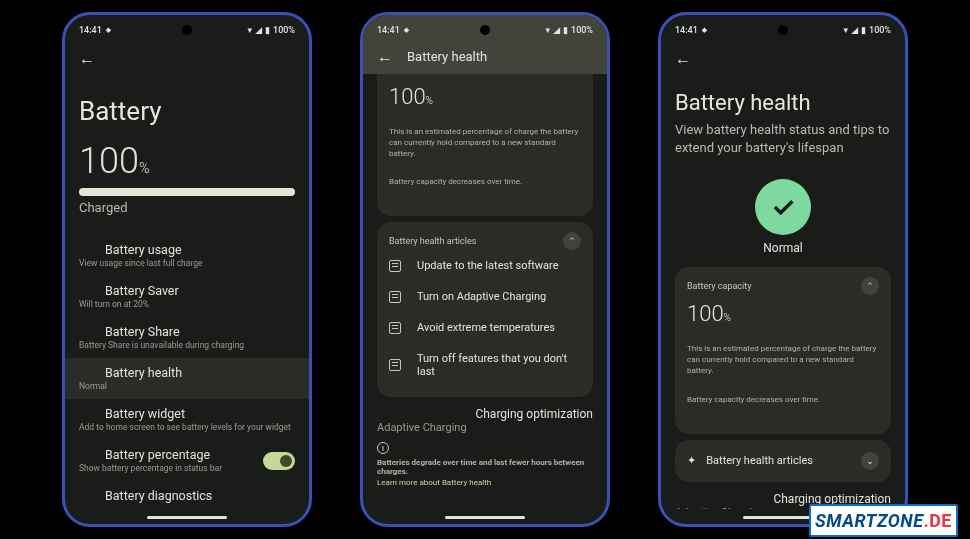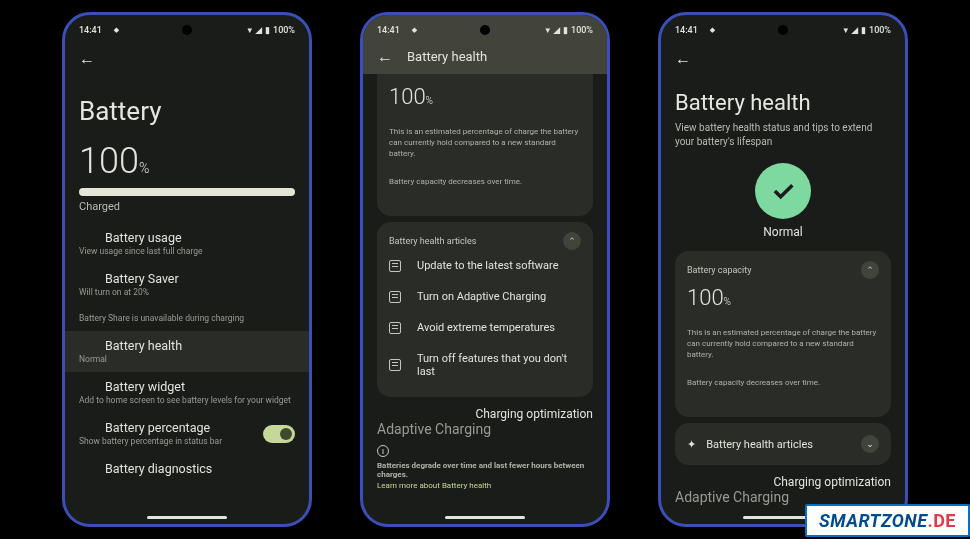--- a/index.html
+++ b/index.html
@@ -40,36 +40,36 @@
   }
   .statusbar {
     display: flex;
     justify-content: space-between;
     align-items: center;
     padding: 6px 14px 0;
     font-size: 9px;
     font-weight: 500;
     height: 24px;
   }
-  .statusbar .left { display: flex; gap: 12px; align-items: center; }
+  .statusbar .left { display: flex; gap: 4px; align-items: center; }
   .statusbar .right { display: flex; gap: 3px; align-items: center; }
   .diamond { font-size: 7px; }
   .screen { padding: 0 14px; height: 470px; overflow: hidden; }
   .back-row { display: flex; align-items: center; gap: 14px; padding: 10px 0 6px; }
   .back-arrow { font-size: 16px; }
   .h1 { font-size: 26px; font-weight: 400; margin: 22px 0 14px; color: #e5e6e0; }
   .big-pct { font-size: 36px; font-weight: 300; }
   .big-pct .unit { font-size: 14px; }
   .progress {
     height: 8px;
     background: #e4e4d9;
     border-radius: 4px;
     margin: 6px 0 4px;
   }
-  .sublabel { font-size: 11px; color: #b8bab3; margin-bottom: 10px; }
+  .sublabel { font-size: 13px; color: #b8bab3; margin-bottom: 20px; }
   .row { padding: 7px 0; }
   .row .title { font-size: 12.5px; color: #e2e3dd; margin-left: 26px; }
   .row .desc { font-size: 8.5px; color: #989a93; margin-top: 1px; line-height: 1.3; }
   .row.highlight { background: #2a2d27; margin: 0 -14px; padding: 7px 14px; }
   .toggle-row { display: flex; justify-content: space-between; align-items: center; }
   .toggle {
     width: 32px;
     height: 18px;
     background: #c6d79a;
     border-radius: 10px;
@@ -147,37 +147,37 @@
     flex-shrink: 0;
     position: relative;
   }
   .article-icon::after {
     content: '';
     position: absolute;
     top: 2px; left: 2px; right: 2px; bottom: 2px;
     background: repeating-linear-gradient(to bottom, #c4c6be 0, #c4c6be 1px, transparent 1px, transparent 3px);
   }
   .section-title { font-size: 12px; margin-top: 10px; text-align: right; }
-  .section-sub { font-size: 14px; color: #989a93; }
+  .section-sub { font-size: 11px; color: #989a93; }
   .info-icon {
     width: 12px;
     height: 12px;
     border: 1px solid #c4c6be;
     border-radius: 50%;
     font-size: 8px;
     display: flex;
     align-items: center;
     justify-content: center;
     margin: 8px 0 4px;
   }
   .foot-txt { font-size: 8px; color: #b0b2aa; font-weight: bold; }
   .link { font-size: 8px; color: #c6d79a; margin-top: 2px; }
 
   
-  .subtitle { font-size: 10px; color: #b8bab3; line-height: 1.4; margin-bottom: 14px; }
+  .subtitle { font-size: 13px; color: #b8bab3; line-height: 1.4; margin-bottom: 22px; }
   .check-circle {
     width: 56px;
     height: 56px;
     background: #7ed9a0;
     border-radius: 50%;
     margin: 8px auto 6px;
     display: flex;
     align-items: center;
     justify-content: center;
   }
@@ -191,28 +191,28 @@
     align-items: center;
     gap: 10px;
     justify-content: space-between;
     margin: 6px 0;
   }
   .articles-bar .label { font-size: 11px; flex: 1; }
   .sparkle { font-size: 11px; }
 
   .watermark {
     position: absolute;
-    right: 0;
+    right: 12px;
     bottom: 2px;
     background: #fff;
     color: #004b8e;
     font-weight: 700;
     font-style: italic;
     font-size: 18px;
-    padding: 4px 12px;
+    padding: 4px 4px;
     border: 2px solid #0a6fc2;
     border-radius: 2px;
     letter-spacing: 0.5px;
   }
   .watermark .de { color: #e63946; font-style: normal; }
 </style>
 </head>
 <body>
 
 <div class="phones">
@@ -244,20 +244,21 @@
 
       <div class="row">
         <div class="title">Battery usage</div>
         <div class="desc">View usage since last full charge</div>
       </div>
       <div class="row">
         <div class="title">Battery Saver</div>
         <div class="desc">Will turn on at 20%</div>
       </div>
       <div class="row">
+        <div class="title">Battery Share</div>
         <div class="desc">Battery Share is unavailable during charging</div>
       </div>
       <div class="row highlight">
         <div class="title">Battery health</div>
         <div class="desc">Normal</div>
       </div>
       <div class="row">
         <div class="title">Battery widget</div>
         <div class="desc">Add to home screen to see battery levels for your widget</div>
       </div>

